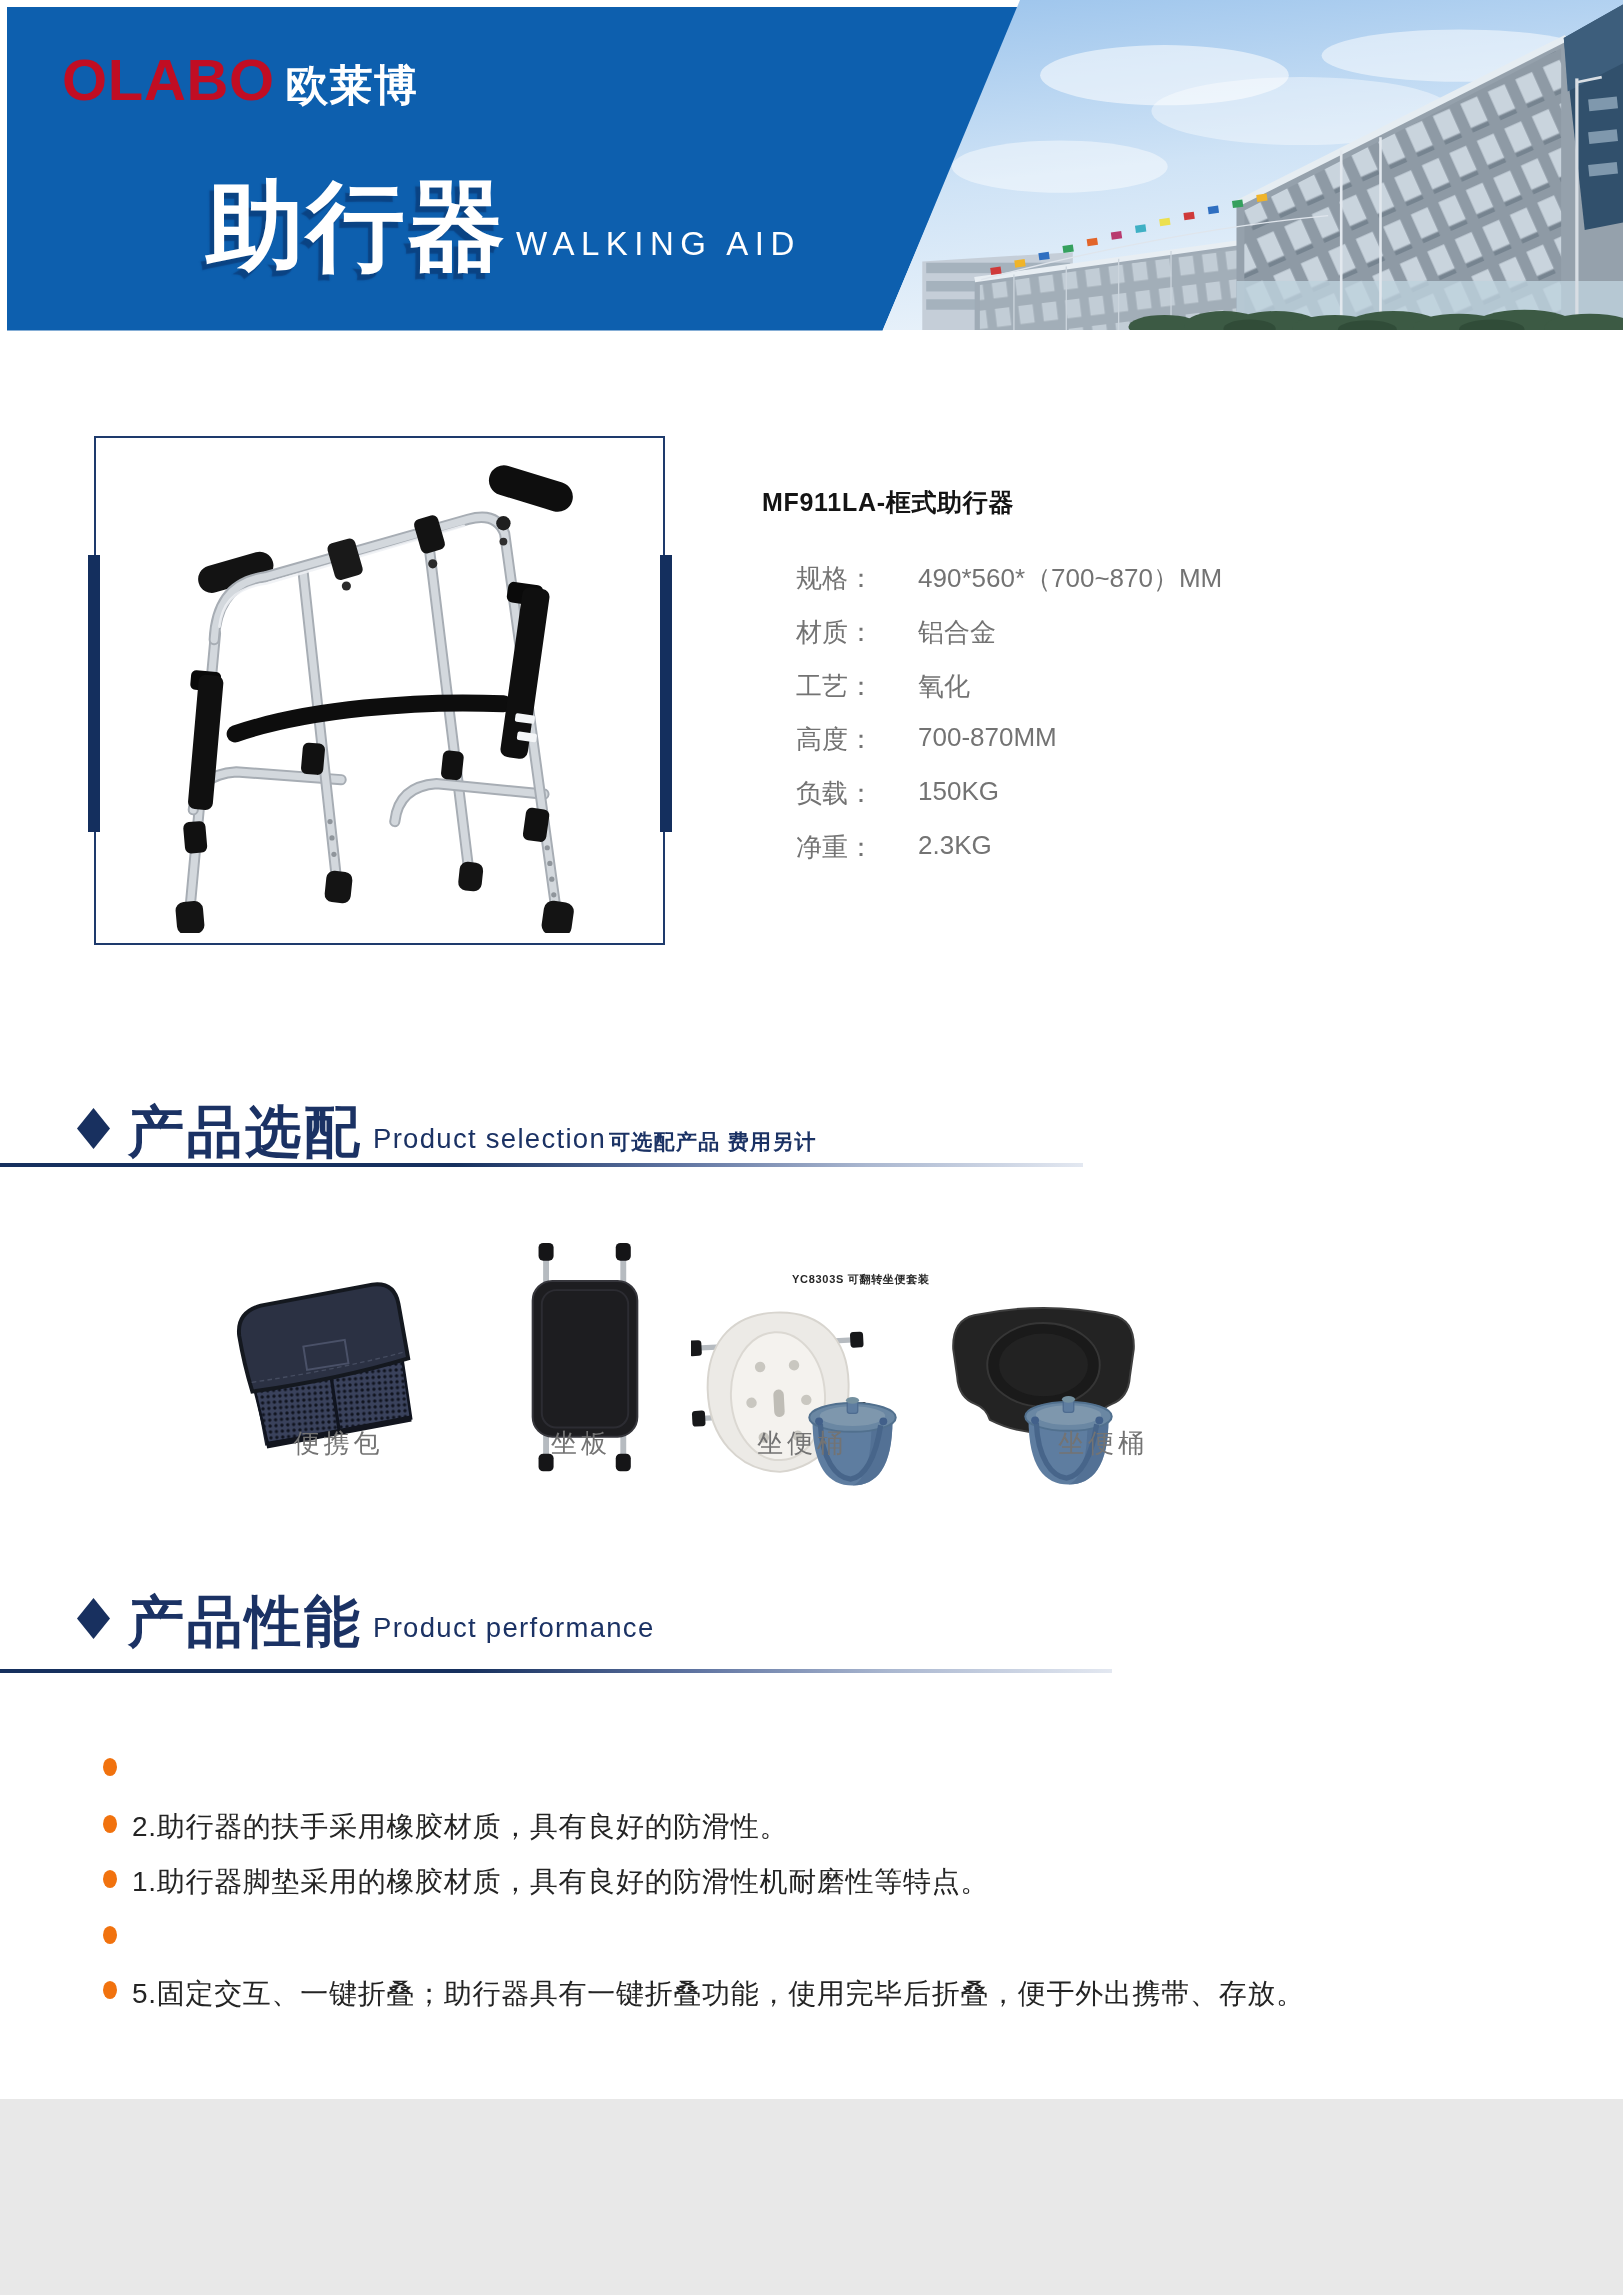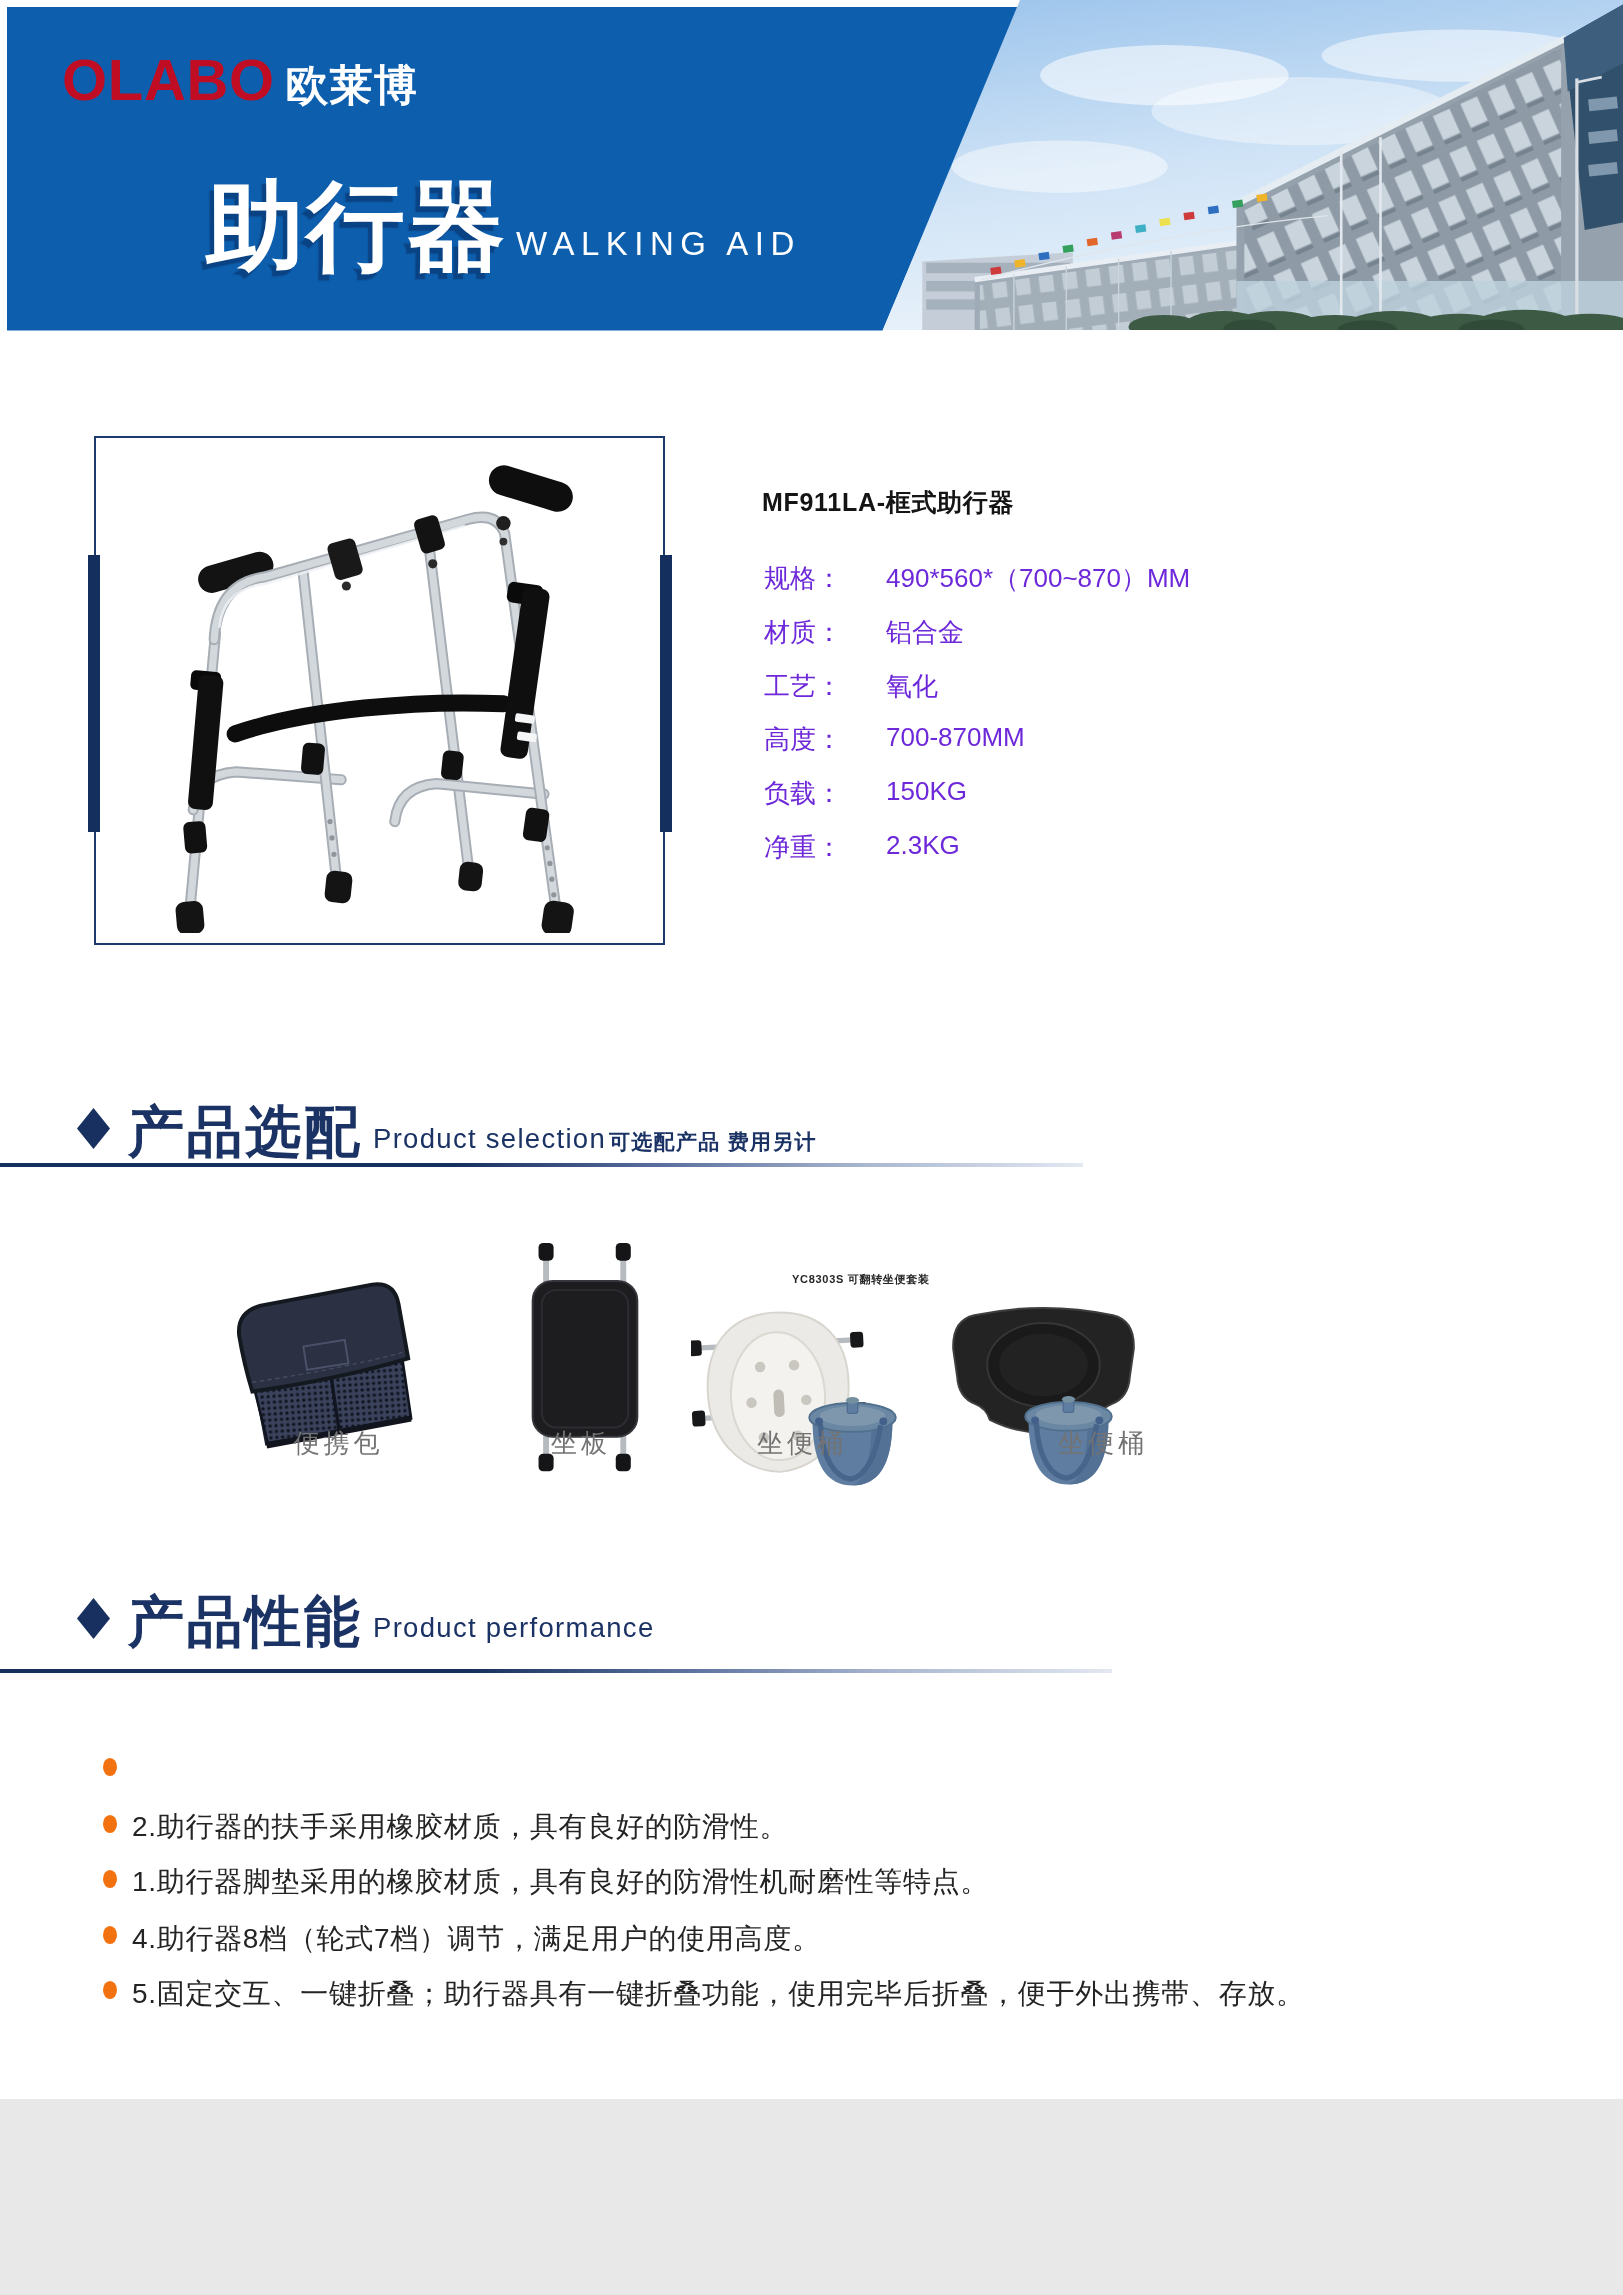--- a/index.html
+++ b/index.html
@@ -24,21 +24,21 @@
     text-shadow:-4.6px 5.9px 1.3px rgba(9,44,96,0.55);
   }
   .page-subtitle{left:516px;top:225px;font-size:33px;color:#ffffff;letter-spacing:6.5px;}
 
   
   .pbox{left:94px;top:436px;width:571px;height:509px;border:2.6px solid #1e3a6c;box-sizing:border-box;background:#fff;}
   .accent-bar{width:11.8px;height:277px;top:555px;background:#142f5e;}
   .accent-left{left:88px;} .accent-right{left:660px;}
   .walker{left:137px;top:455px;}
   .model-title{left:762px;top:486px;font-size:25px;font-weight:bold;color:#141414;letter-spacing:0.7px;}
-  .spec-row{left:764px;width:818px;height:34px;font-size:26px;color:#6d28d9;}
+  .spec-row{left:796px;width:818px;height:34px;font-size:26px;color:#737373;}
   .spec-row .lab{position:absolute;left:0;}
   .spec-row .val{position:absolute;left:122px;}
 
   
   .diamond{width:33px;height:41px;background:#18305f;clip-path:polygon(50% 0,100% 50%,50% 100%,0 50%);}
   .sec-cjk{font-size:56px;font-weight:800;color:#1b3264;letter-spacing:2.6px;}
   .sec-en{font-size:27.5px;font-weight:500;color:#1b3264;letter-spacing:1.3px;}
   .sec-note{font-size:21px;font-weight:600;color:#1b3264;letter-spacing:1.3px;}
   .rule{height:3.9px;background:linear-gradient(90deg,#16305e 0%,#16305e 42%,#5d72a0 62%,#aab7d0 80%,#e3e8f1 100%);}
 
@@ -362,20 +362,19 @@
   <div class="abs sec-cjk" style="left:128px;top:1585px">产品性能</div>
   <div class="abs sec-en" style="left:373px;top:1612px">Product performance</div>
   <div class="abs rule" style="left:0;top:1669px;width:1112px"></div>
 
   <div class="abs bullet-dot" style="top:1758px"></div>
   <div class="abs bullet-dot" style="top:1815px"></div>
   <div class="abs bullet-text" style="top:1808px">2.助行器的扶手采用橡胶材质，具有良好的防滑性。</div>
   <div class="abs bullet-dot" style="top:1870px"></div>
   <div class="abs bullet-text" style="top:1863px">1.助行器脚垫采用的橡胶材质，具有良好的防滑性机耐磨性等特点。</div>
   <div class="abs bullet-dot" style="top:1926px"></div>
-  <div class="abs bullet-text" style="top:1920px">4.助行器8档（轮式7档）调节，满足用户的使用高度。</div>
   <div class="abs bullet-dot" style="top:1981px"></div>
   <div class="abs bullet-text" style="top:1975px">5.固定交互、一键折叠；助行器具有一键折叠功能，使用完毕后折叠，便于外出携带、存放。</div>
 
   <div class="abs footer-bar"></div>
 
 </div>
 
 
 </body></html>

